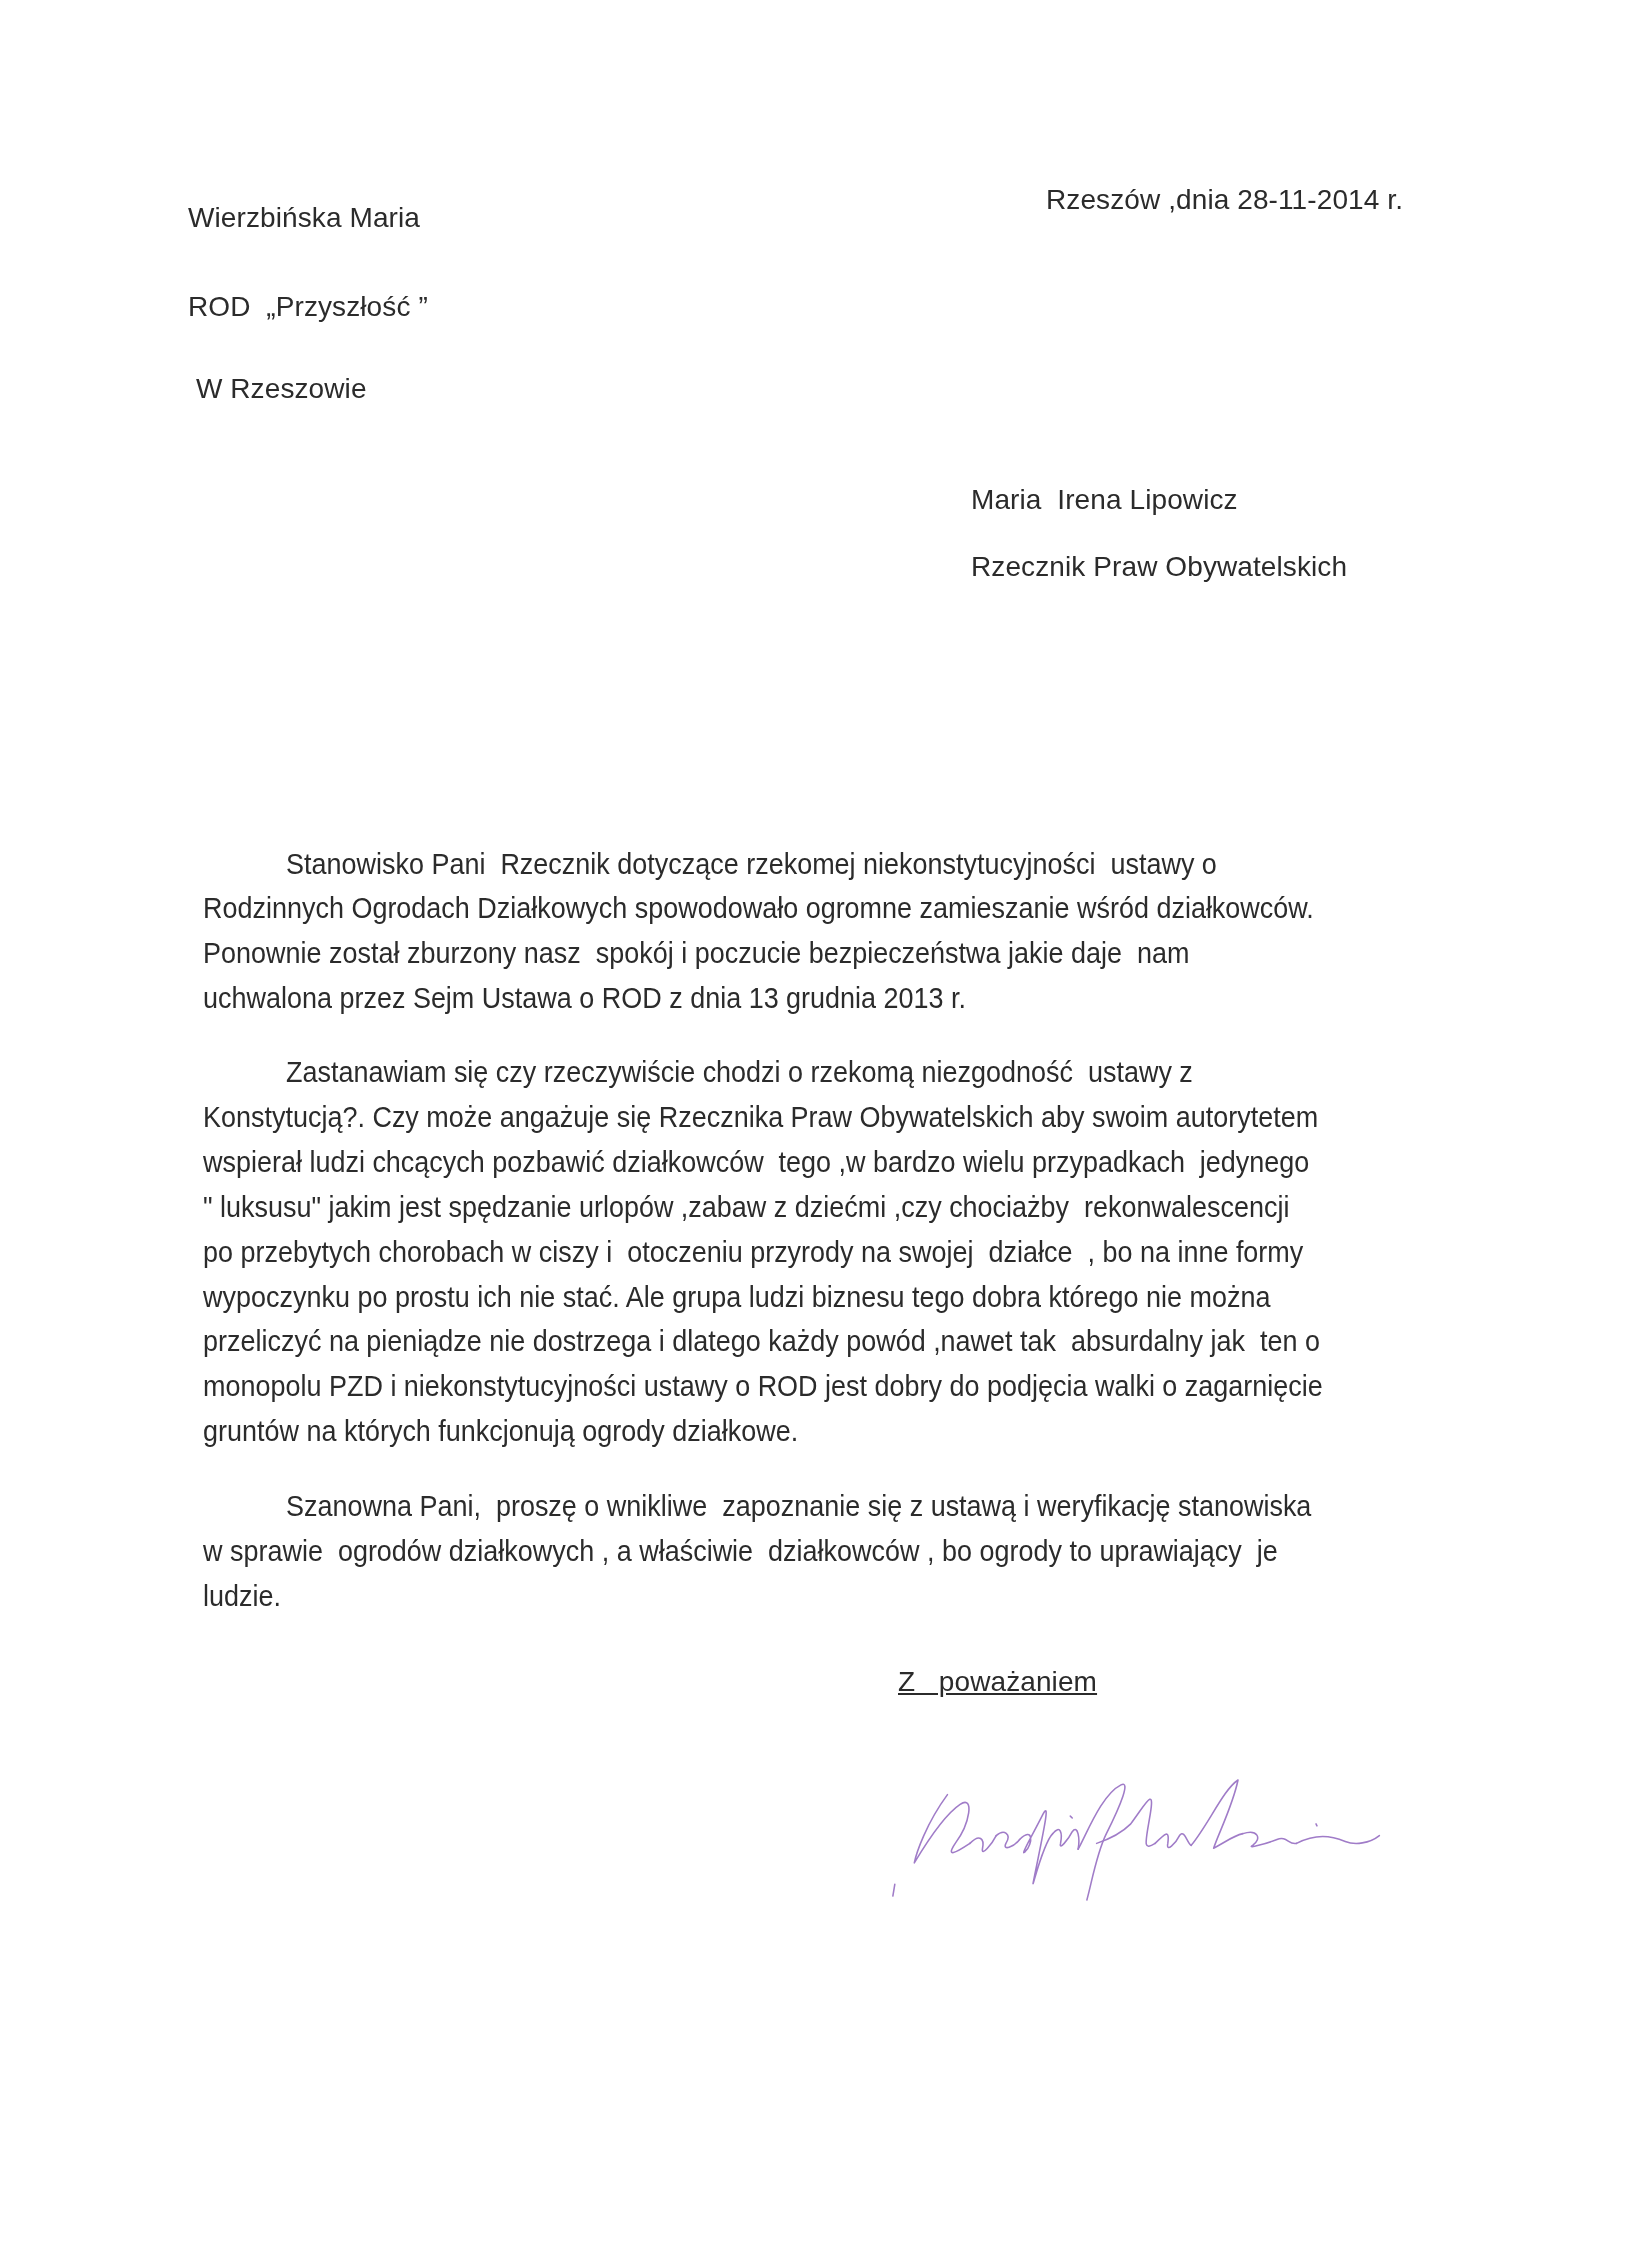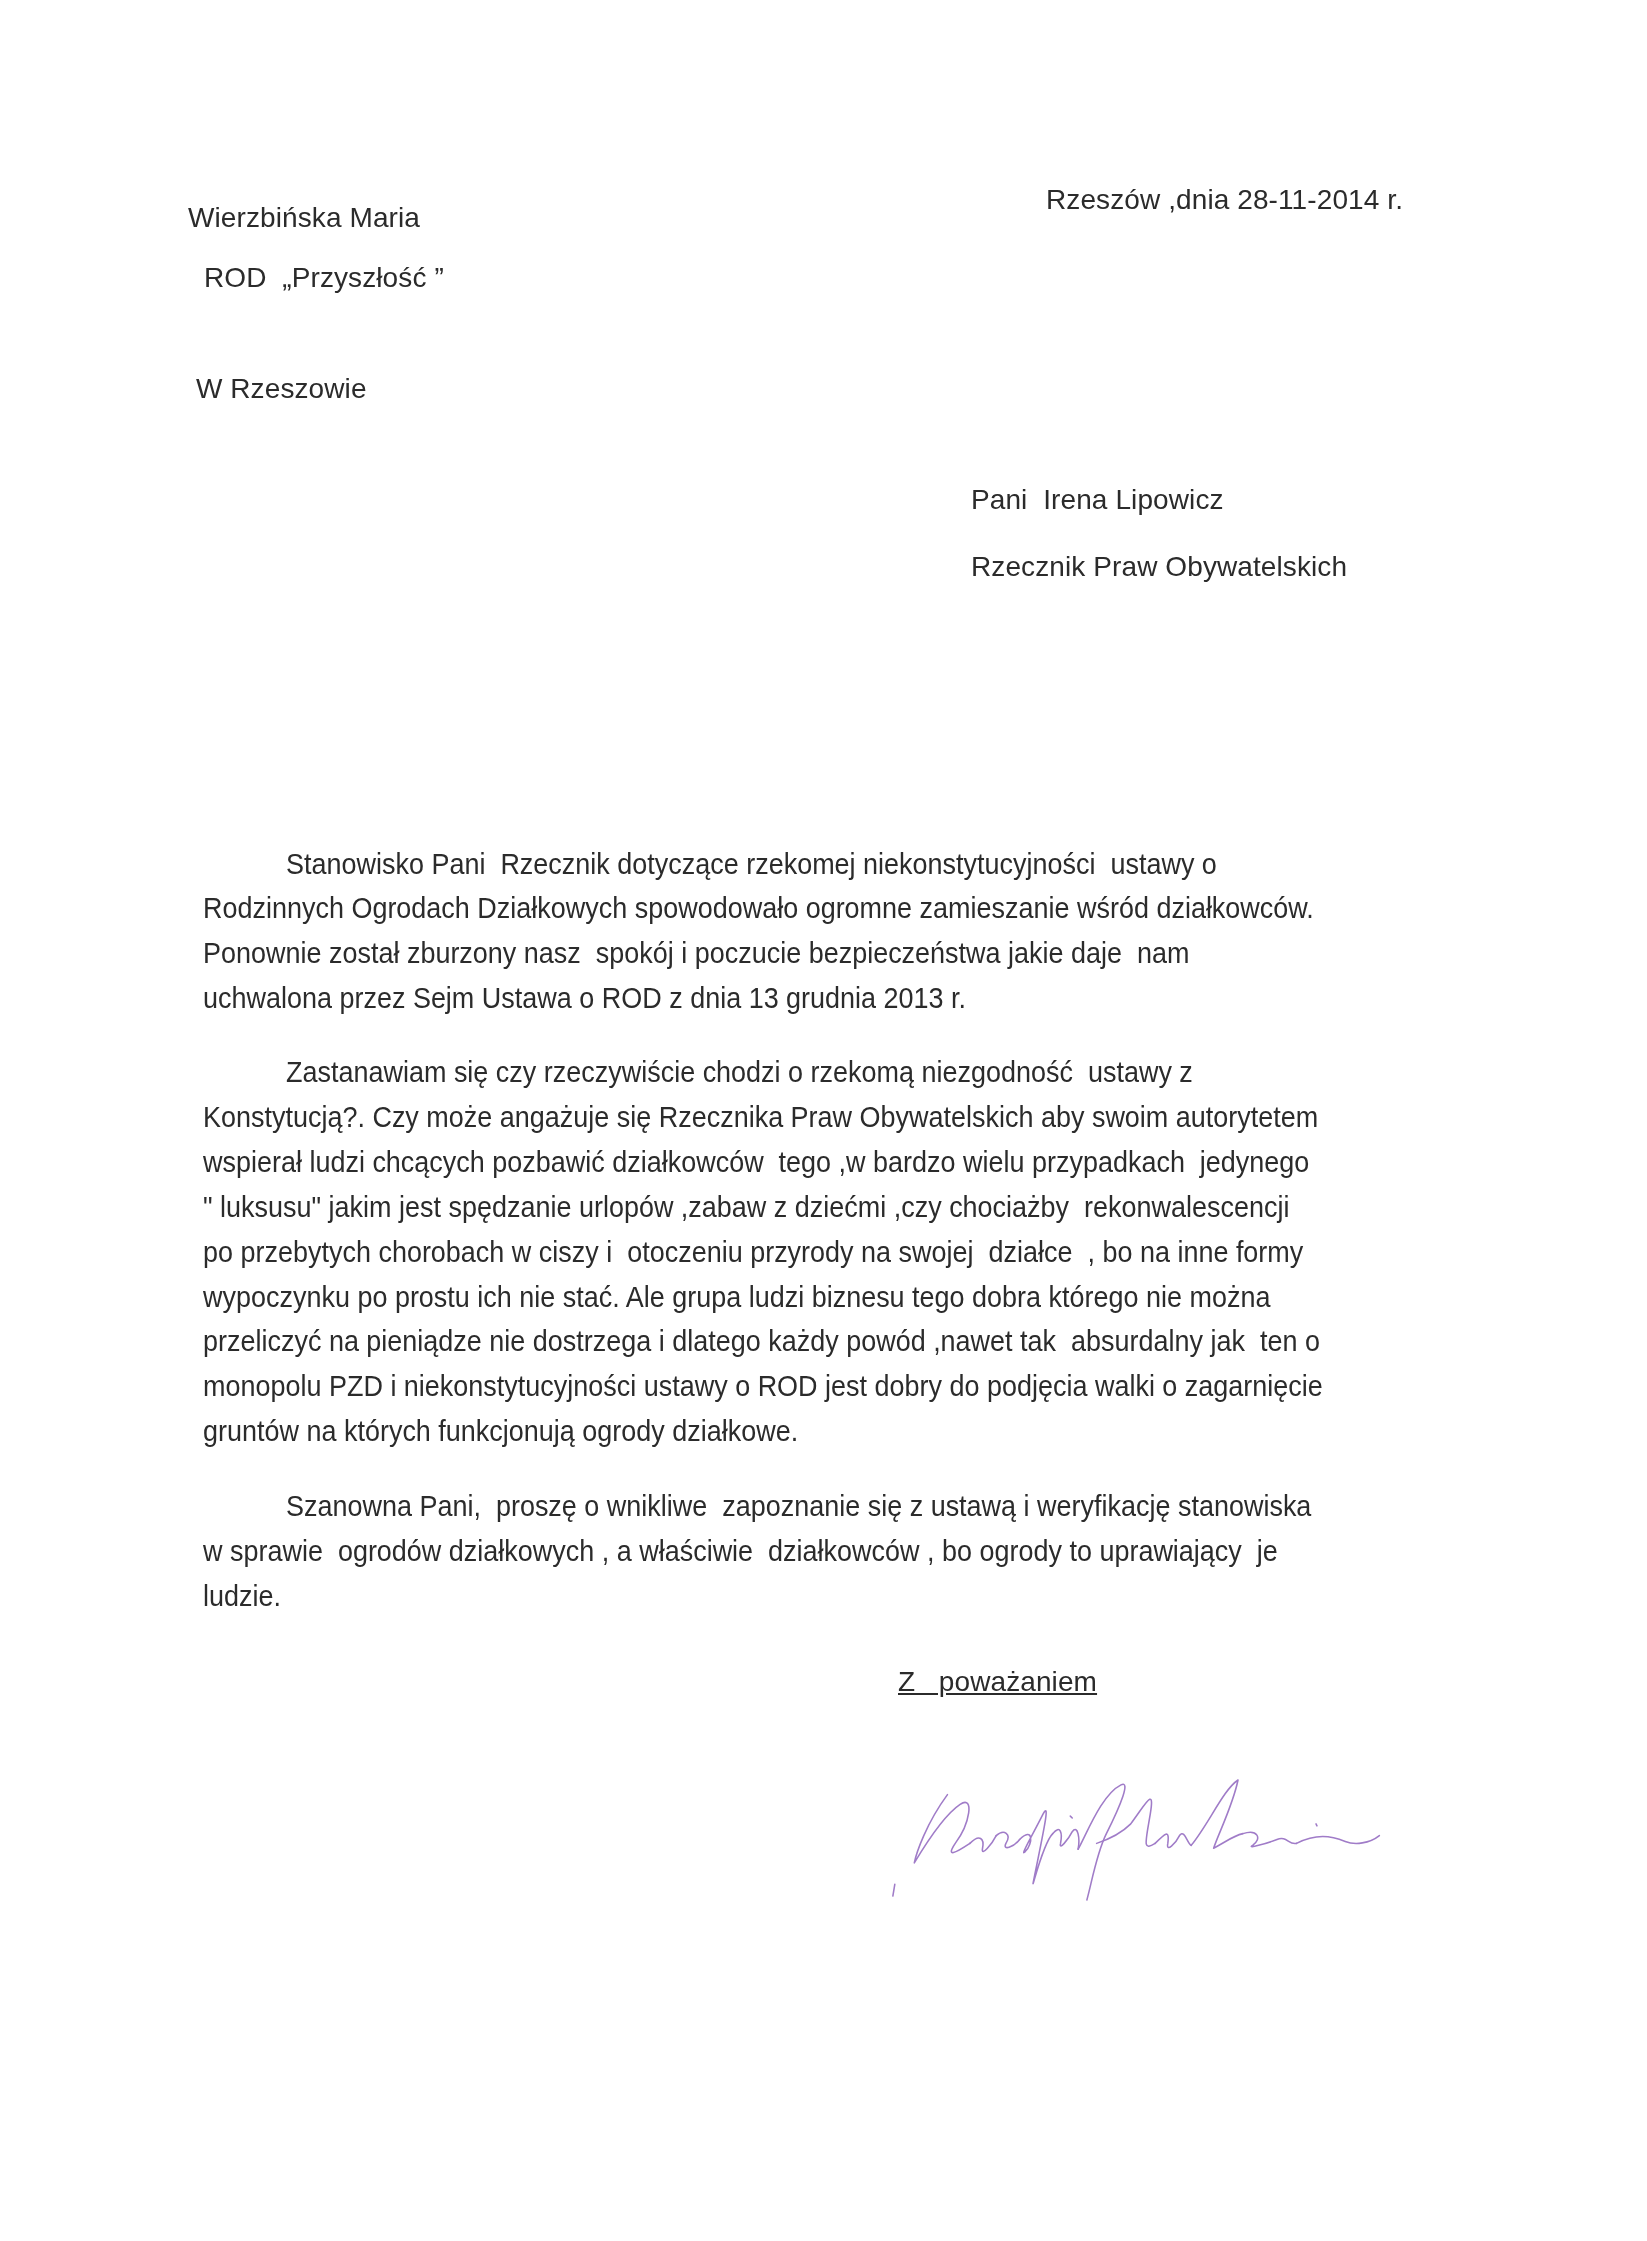--- a/index.html
+++ b/index.html
@@ -47,26 +47,26 @@
       width: 507px;
       height: 127px;
     }
   </style>
 </head>
 <body>
 
 <div class="page">
 
   <div class="txt" style="left:188px; top:200px;">Wierzbińska Maria</div>
-  <div class="txt" style="left:188px; top:260px;margin-left:16px;">ROD  „Przyszłość ”</div>
+  <div class="txt" style="left:188px; top:289px;">ROD  „Przyszłość ”</div>
   <div class="txt" style="left:188px; top:343px;margin-top:28px;"> W Rzeszowie</div>
 
   <div class="txt" style="left:1046px; top:182px;">Rzeszów ,dnia 28-11-2014 r.</div>
 
-  <div class="txt" style="left:971px; top:482px;">Pani  Irena Lipowicz</div>
+  <div class="txt" style="left:971px; top:482px;">Maria  Irena Lipowicz</div>
   <div class="txt" style="left:971px; top:549px;">Rzecznik Praw Obywatelskich</div>
 
   <div>
     <div class="body-line indent" style="top:847px;">Stanowisko Pani  Rzecznik dotyczące rzekomej niekonstytucyjności  ustawy o</div>
     <div class="body-line" style="top:891px;">Rodzinnych Ogrodach Działkowych spowodowało ogromne zamieszanie wśród działkowców.</div>
     <div class="body-line" style="top:936px;">Ponownie został zburzony nasz  spokój i poczucie bezpieczeństwa jakie daje  nam</div>
     <div class="body-line" style="top:981px;">uchwalona przez Sejm Ustawa o ROD z dnia 13 grudnia 2013 r.</div>
   </div>
 
   <div>

